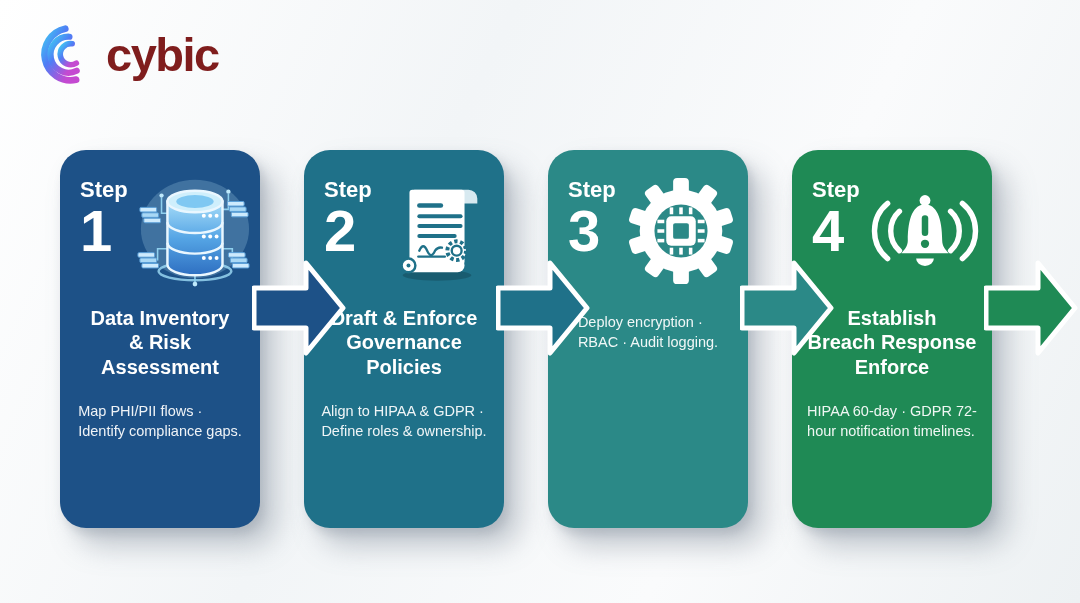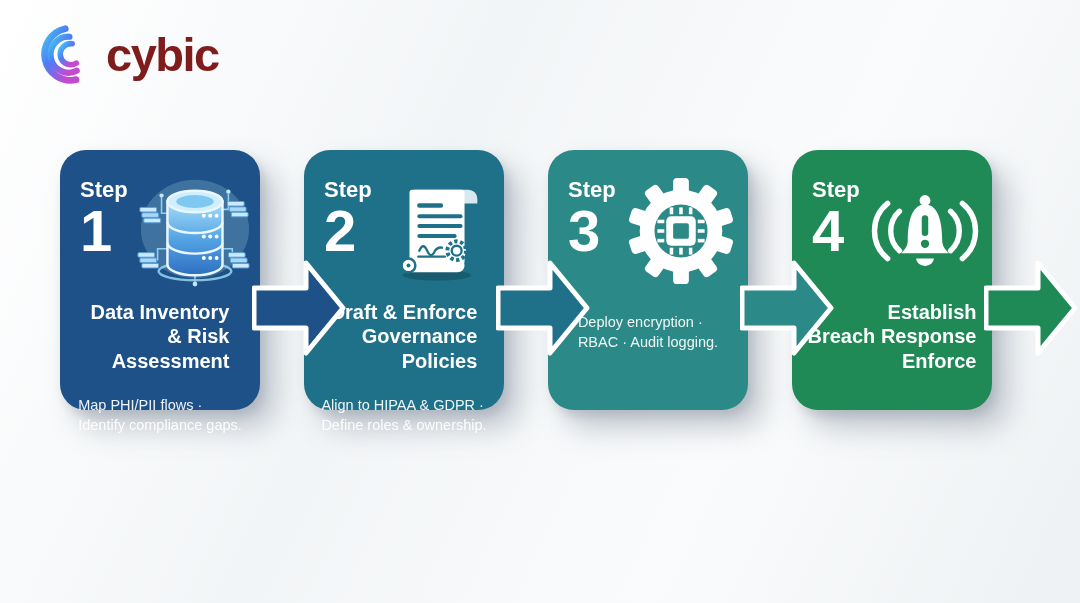--- a/index.html
+++ b/index.html
@@ -6,36 +6,36 @@
   body {
     width:1080px; height:603px; position:relative; overflow:hidden;
     font-family:"Liberation Sans", sans-serif;
     background:linear-gradient(115deg,#ffffff 0%,#f2f5f7 38%,#fafbfc 68%,#edf1f3 100%);
   }
   .logo { position:absolute; left:36px; top:24px; display:flex; align-items:center; gap:8px; }
   .logo-icon { width:62px; height:62px; }
   .logo-text { font-size:47px; font-weight:700; letter-spacing:-1.5px; color:#7f1d1d; line-height:62px; }
 
   .card {
-    position:absolute; top:150px; width:200px; height:260px; border-radius:26px;
+    position:absolute; top:150px; width:200px; height:378px; border-radius:26px;
     color:#ffffff; z-index:1; display:flex; flex-direction:column; align-items:center;
     box-shadow:16px 18px 28px rgba(120,132,146,0.42), 4px 6px 10px rgba(120,132,146,0.25);
   }
   .card-1 { left:60px; }  .card-2 { left:304px; }  .card-3 { left:548px; }  .card-4 { left:792px; }
 
   .card-head { width:100%; box-sizing:border-box; display:flex; justify-content:space-between;
     align-items:flex-start; padding:28px 8px 0 20px; height:140px; }
   .step-block { display:flex; flex-direction:column; }
   .step-label { font-size:22px; font-weight:700; line-height:1.1; }
   .step-number { font-size:58px; font-weight:700; line-height:1.0; }
   .icon-wrap { width:118px; height:118px; margin-top:-6px; flex:0 0 auto; }
   .icon-wrap svg { width:100%; height:100%; display:block; }
 
-  .card-title { font-size:20px; font-weight:700; text-align:right; line-height:1.22;
-    white-space:pre-line; margin-top:10px; }
+  .card-title { font-size:20px; font-weight:700; text-align:center; line-height:1.22;
+    white-space:pre-line; margin-top:16px; }
   .card-desc { font-size:14.5px; text-align:left; line-height:1.38; white-space:pre-line;
     margin-top:22px; color:rgba(255,255,255,0.93); padding:0 6px; }
 
   .flow-arrow { position:absolute; top:256px; width:96px; height:104px; z-index:2; }
   .arrow-1 { left:252px; } .arrow-2 { left:496px; } .arrow-3 { left:740px; } .arrow-4 { left:984px; }
 </style>
 </head>
 <body>
 
 <div class="logo">
@@ -220,20 +220,22 @@
         <path d="M60,33 C48.5,33 42.5,46 42.5,70 C42.5,75 39.5,79 36,82.5 L84,82.5 C80.5,79 77.5,75 77.5,70 C77.5,46 71.5,33 60,33 Z" fill="#ffffff"></path>
         <path d="M51,88 a9,7.5 0 0 0 18,0 z" fill="#ffffff"></path>
         <rect x="56.7" y="44" width="6.6" height="21" rx="3.3" fill="#1f8a55"></rect>
         <circle cx="60" cy="73" r="4.2" fill="#1f8a55"></circle>
       </svg>
     </div>
   </div>
   <div class="card-title">Establish
 Breach Response
 Enforce</div>
+  <div class="card-desc">HIPAA 60-day · GDPR 72-
+hour notification timelines.</div>
 </div>
 
 <svg class="flow-arrow arrow-1" viewBox="0 0 96 104">
   <path d="M2,32 L54,32 L54,7 L91,52 L54,97 L54,72 L2,72 Z" stroke="#ffffff" stroke-width="5" stroke-linejoin="round" fill="#1d5187"></path>
 </svg>
 <svg class="flow-arrow arrow-2" viewBox="0 0 96 104">
   <path d="M2,32 L54,32 L54,7 L91,52 L54,97 L54,72 L2,72 Z" stroke="#ffffff" stroke-width="5" stroke-linejoin="round" fill="#1f7189"></path>
 </svg>
 <svg class="flow-arrow arrow-3" viewBox="0 0 96 104">
   <path d="M2,32 L54,32 L54,7 L91,52 L54,97 L54,72 L2,72 Z" stroke="#ffffff" stroke-width="5" stroke-linejoin="round" fill="#2b8987"></path>

